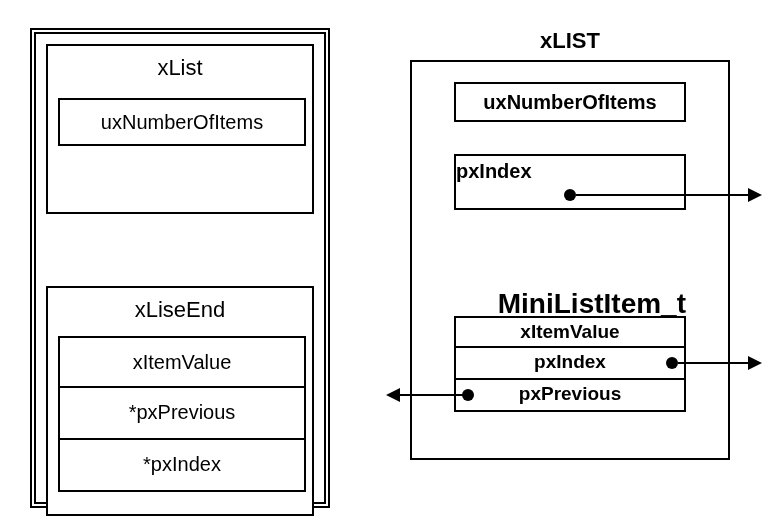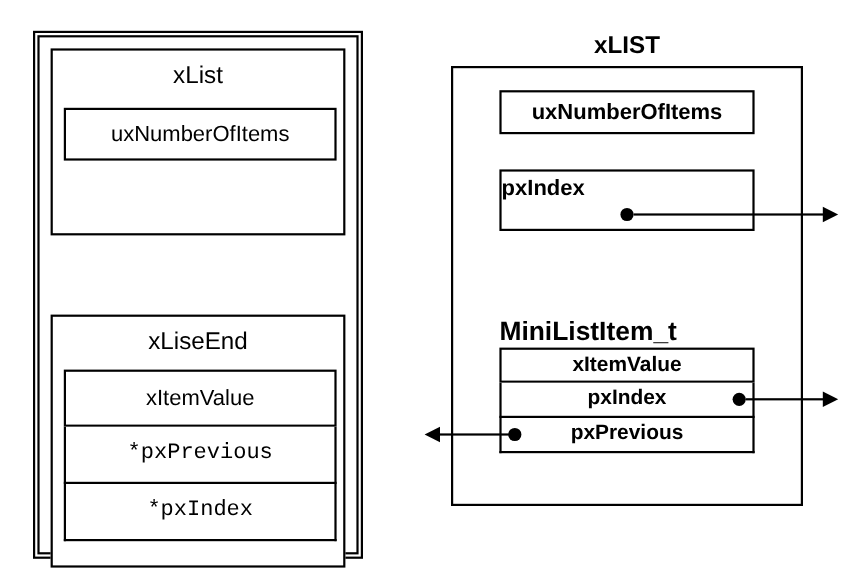--- a/index.html
+++ b/index.html
@@ -81,21 +81,21 @@
   }
   #xliseend-table {
     position: absolute;
     left: 10px; top: 48px;
     width: 248px;
   }
   #xliseend-table .cell {
     height: 52px; line-height: 48px;
     font-size: 20px;
   }
-  #xliseend-table .cell + .cell { border-top: none; font-family: Liberation Mono, monospace; }
+  #xliseend-table .cell + .cell { border-top: none; }
 
   
   #right-title {
     position: absolute;
     left: 410px; top: 28px;
     width: 320px;
     font-size: 22px;
     text-align: center;
   }
   #right-box {
@@ -117,22 +117,22 @@
   #pxIndex-label {
     height: 26px;
     line-height: 26px;
     padding-top: 2px;
   }
   
   #mini-title {
     position: absolute;
     left: 454px; top: 288px;
     width: 232px;
-    font-size: 24px;
-    text-align: left;
+    font-size: 28px;
+    text-align: right;
   }
   #mini-table {
     left: 454px; top: 316px;
     width: 232px;
   }
   #mini-table .cell {
     height: 32px;
     line-height: 28px;
     font-size: 19px;
     position: relative;

